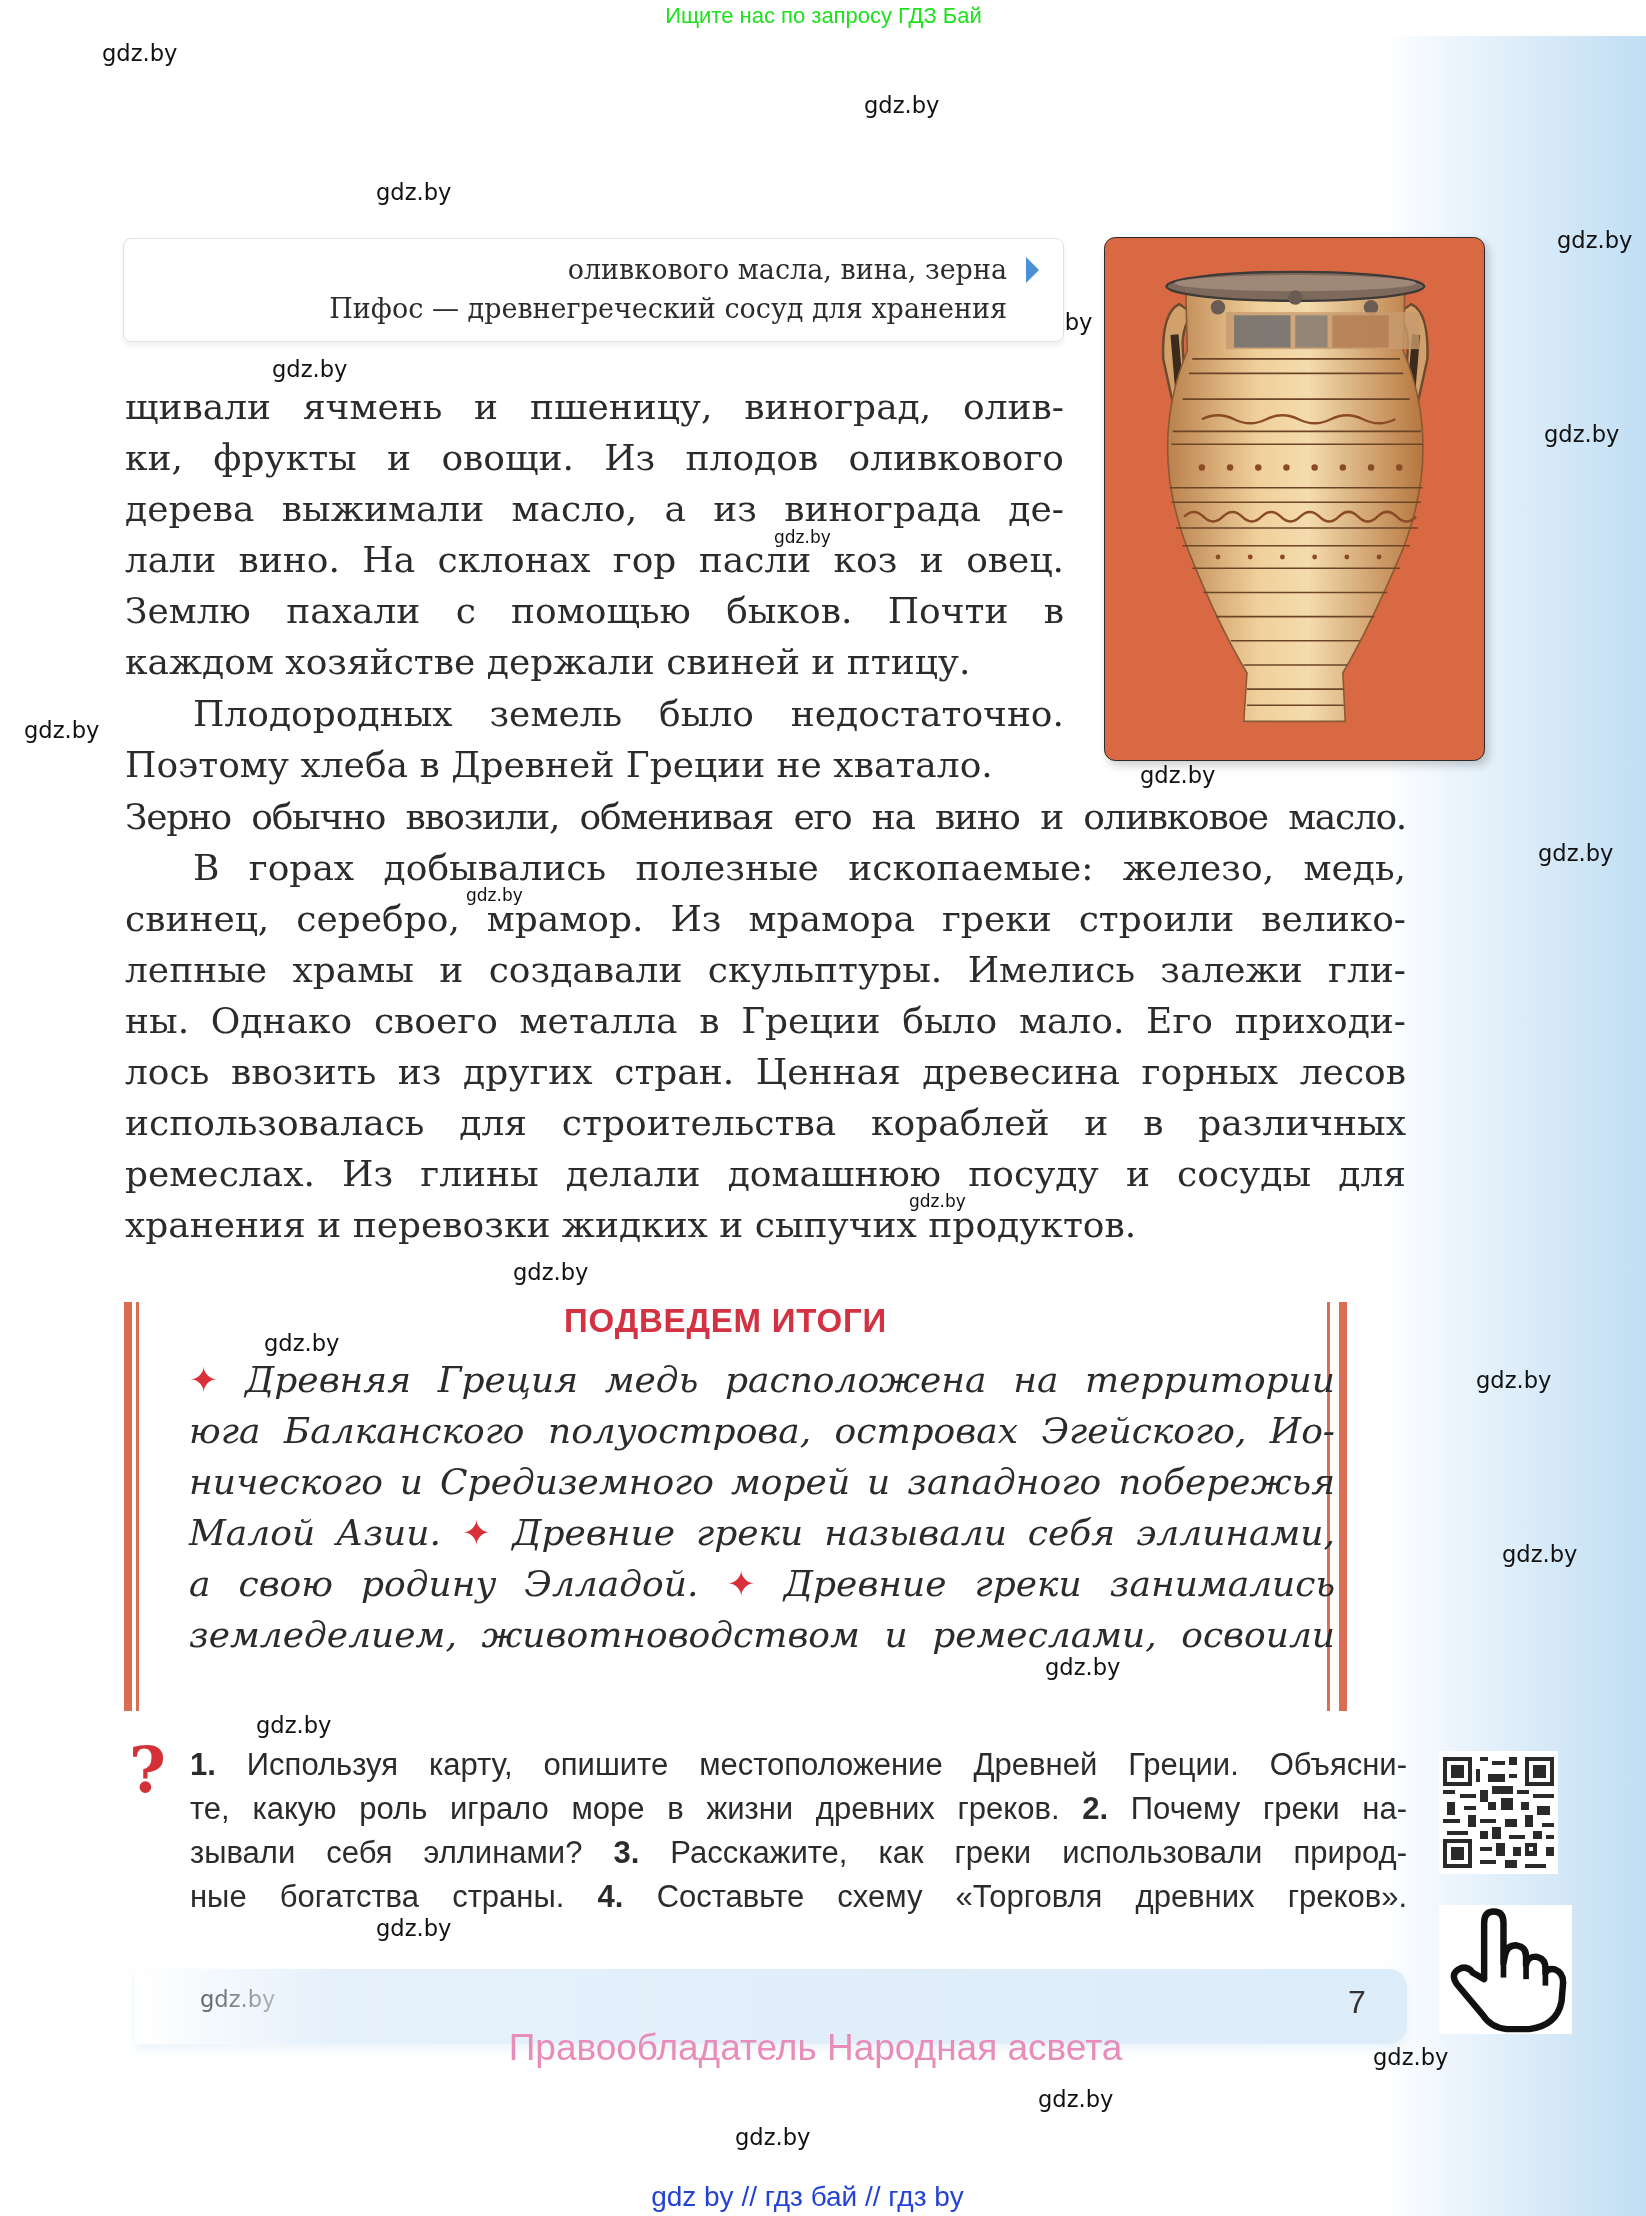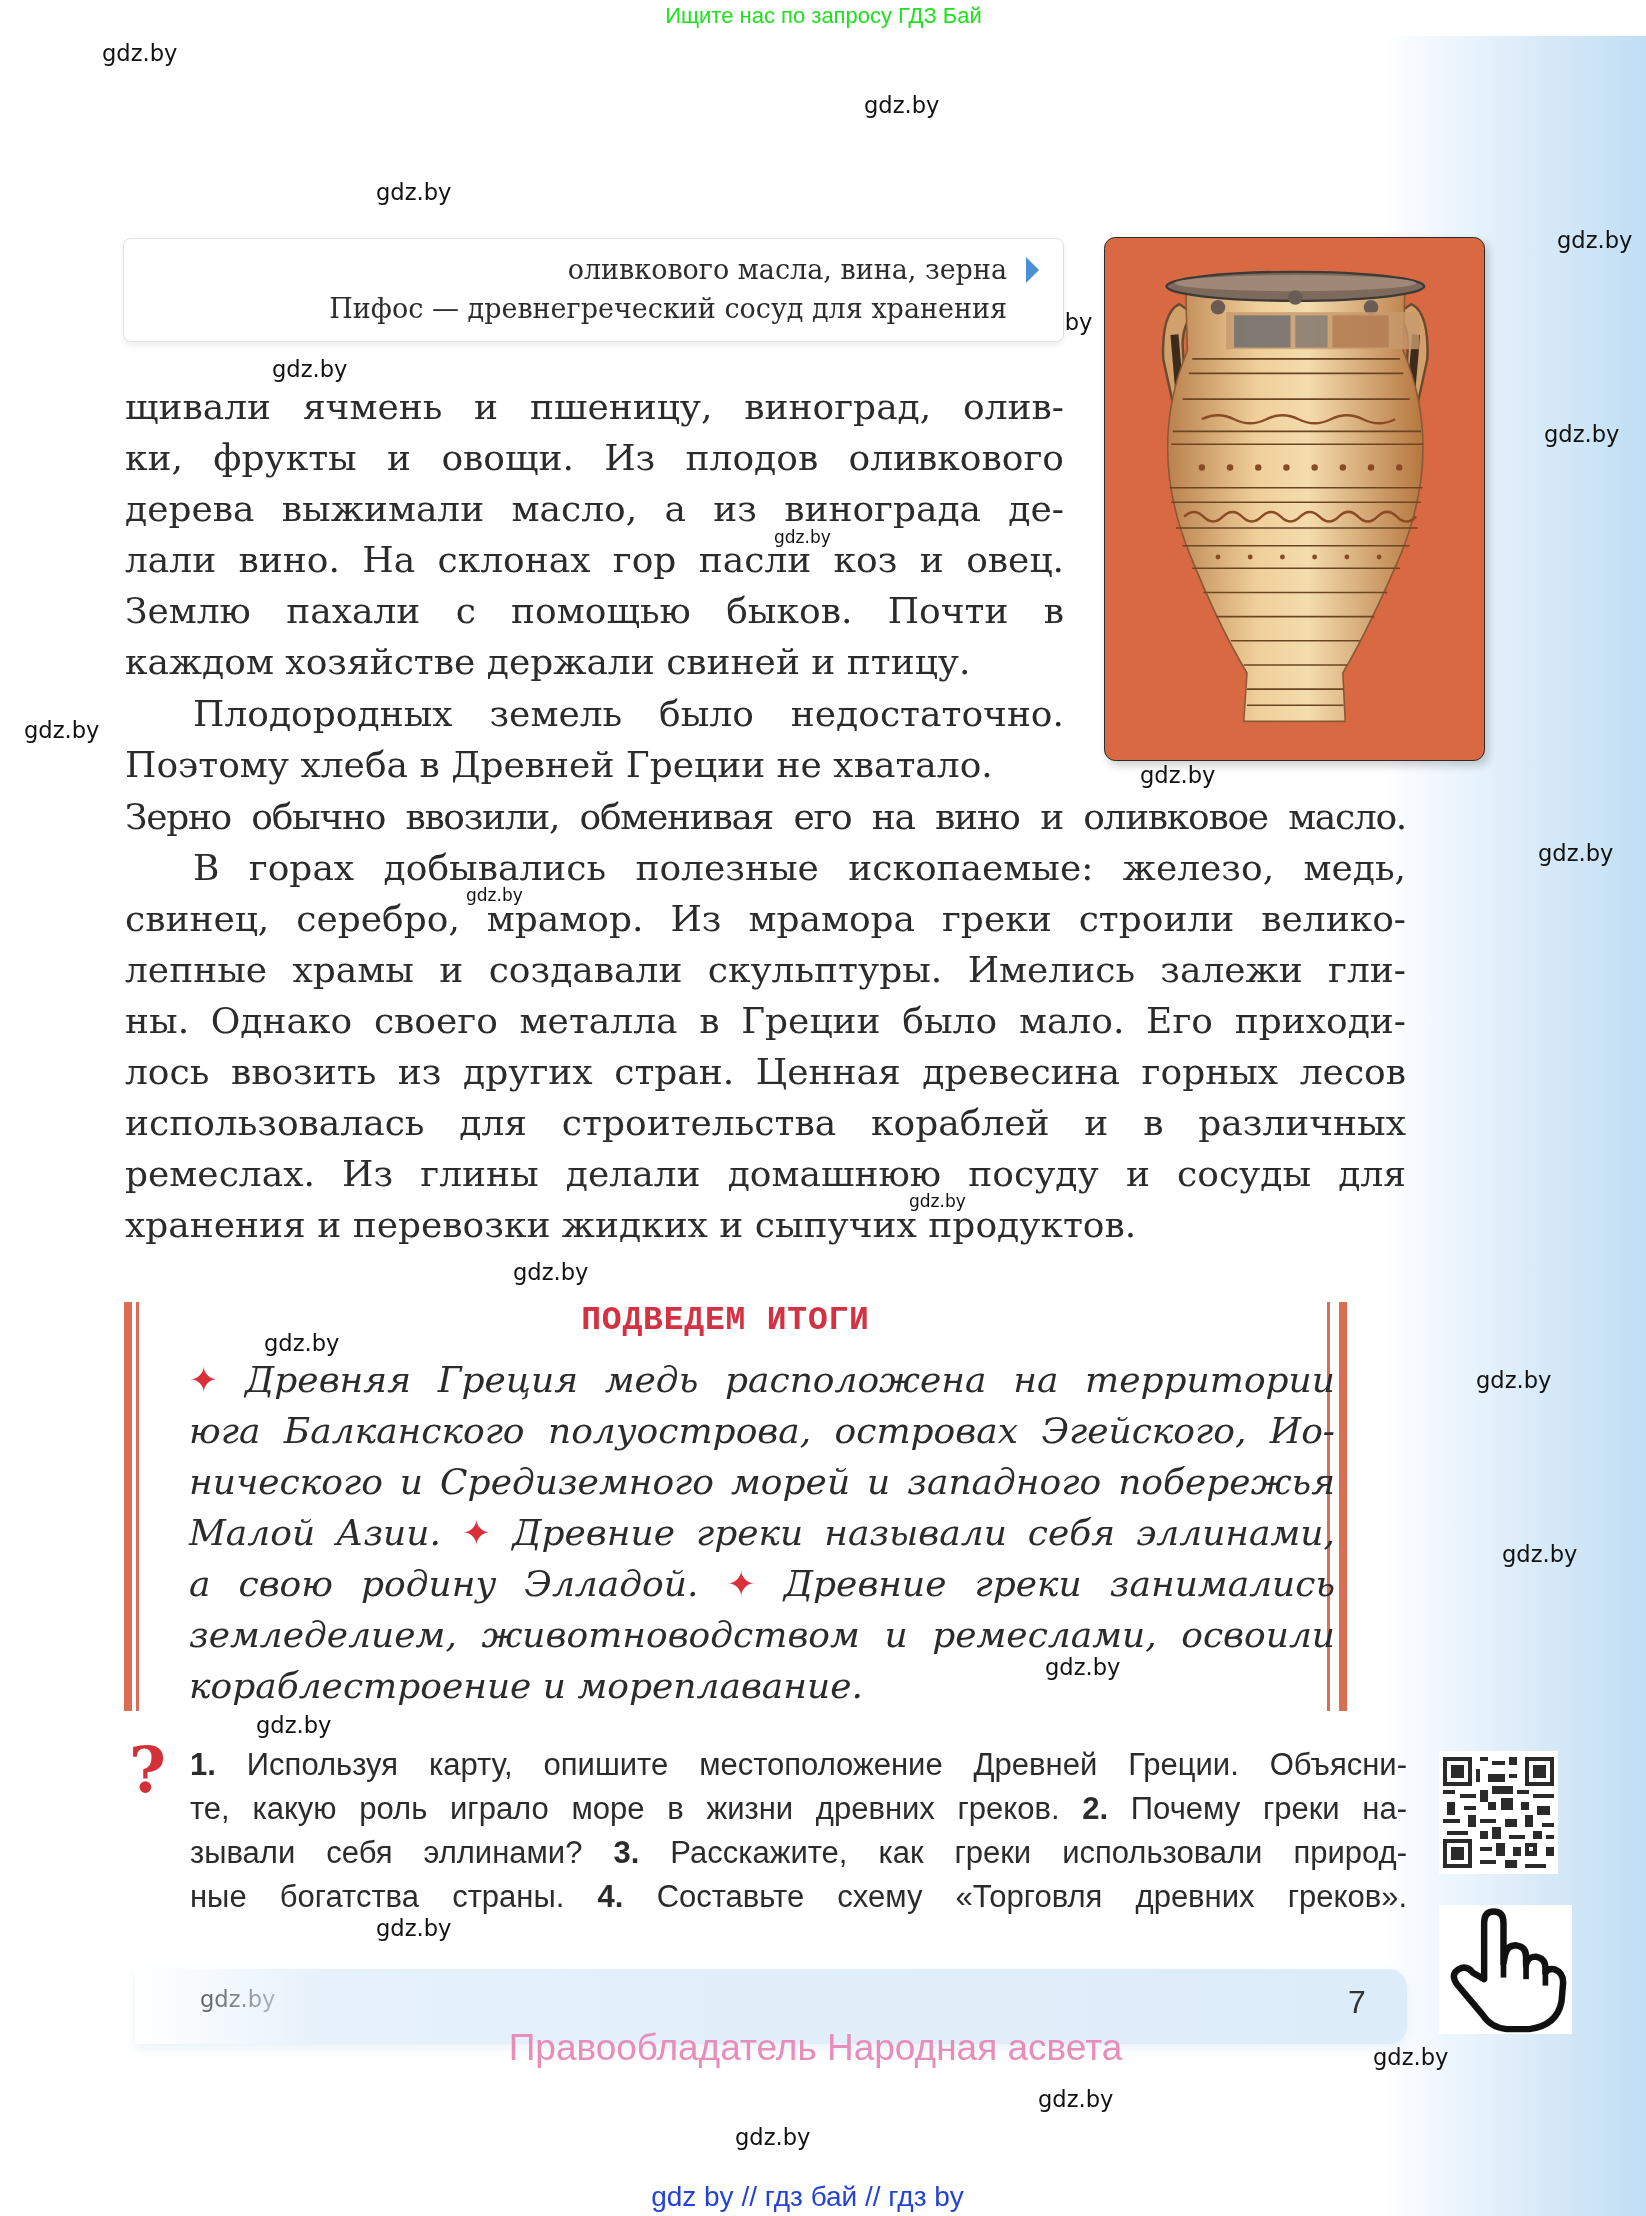--- a/index.html
+++ b/index.html
@@ -49,21 +49,21 @@
   .body-line { display:block; height:51px; text-align:justify; text-align-last:justify; white-space:normal; }
   .indent { text-indent:68px; }
 
   .summary-box { position:absolute; left:121px; top:1302px; width:1290px; height:409px; }
   .bar-l1 { position:absolute; left:3.2px; top:0; width:8px; height:409px; background:#dc6d55; }
   .bar-l2 { position:absolute; left:15.3px; top:0; width:3.2px; height:409px; background:#dc6d55; }
   .bar-r1 { position:absolute; right:81px; top:0; width:3.2px; height:409px; background:#dc6d55; }
   .bar-r2 { position:absolute; right:64px; top:0; width:8px; height:409px; background:#dc6d55; }
   .summary-title {
     position:absolute; left:0; width:1209px; top:0; text-align:center;
-    font-family:Liberation Mono, monospace; font-weight:bold; font-size:33px; color:#d23241; letter-spacing:0.8px;
+    font-family:Liberation Sans, sans-serif; font-weight:bold; font-size:33px; color:#d23241; letter-spacing:0.8px;
   }
   .summary-text {
     position:absolute; left:68px; top:52px; width:1146px;
     font-family:"DejaVu Serif", serif; font-style:italic; font-size:36px; line-height:51px; color:#2b2b2b;
   }
   .summary-text .line { display:block; height:51px; text-align:justify; text-align-last:justify; white-space:nowrap; }
   .star { color:#d9303a; font-style:normal; font-size:35px; }
 
   .questions {
     position:absolute; left:190px; top:1743px; width:1217px;
@@ -244,21 +244,20 @@
   <div class="bar-r1"></div>
   <div class="bar-r2"></div>
   <div class="summary-title">ПОДВЕДЕМ ИТОГИ</div>
   <div class="summary-text">
     <span class="line"><span class="star">✦</span> <span>Древняя Греция медь расположена на территории</span></span>
     <span class="line">юга Балканского полуострова, островах Эгейского, Ио-</span>
     <span class="line">нического и Средиземного морей и западного побережья</span>
     <span class="line"><span>Малой Азии.</span> <span class="star">✦</span> <span>Древние греки называли себя эллинами,</span></span>
     <span class="line"><span>а свою родину Элладой.</span> <span class="star">✦</span> <span>Древние греки занимались</span></span>
     <span class="line">земледелием, животноводством и ремеслами, освоили</span>
-    <span class="line" style="text-align:left; text-align-last:left;">кораблестроение и мореплавание.</span>
   </div>
 </div>
 
 <div class="qmark">?</div>
 <div class="questions">
   <span class="line"><b>1.</b><span> Используя карту, опишите местоположение Древней Греции. Объясни-</span></span>
   <span class="line"><span>те, какую роль играло море в жизни древних греков. </span><b>2.</b><span> Почему греки на-</span></span>
   <span class="line"><span>зывали себя эллинами? </span><b>3.</b><span> Расскажите, как греки использовали природ-</span></span>
   <span class="line"><span>ные богатства страны. </span><b>4.</b><span> Составьте схему «Торговля древних греков».</span></span>
 </div>

